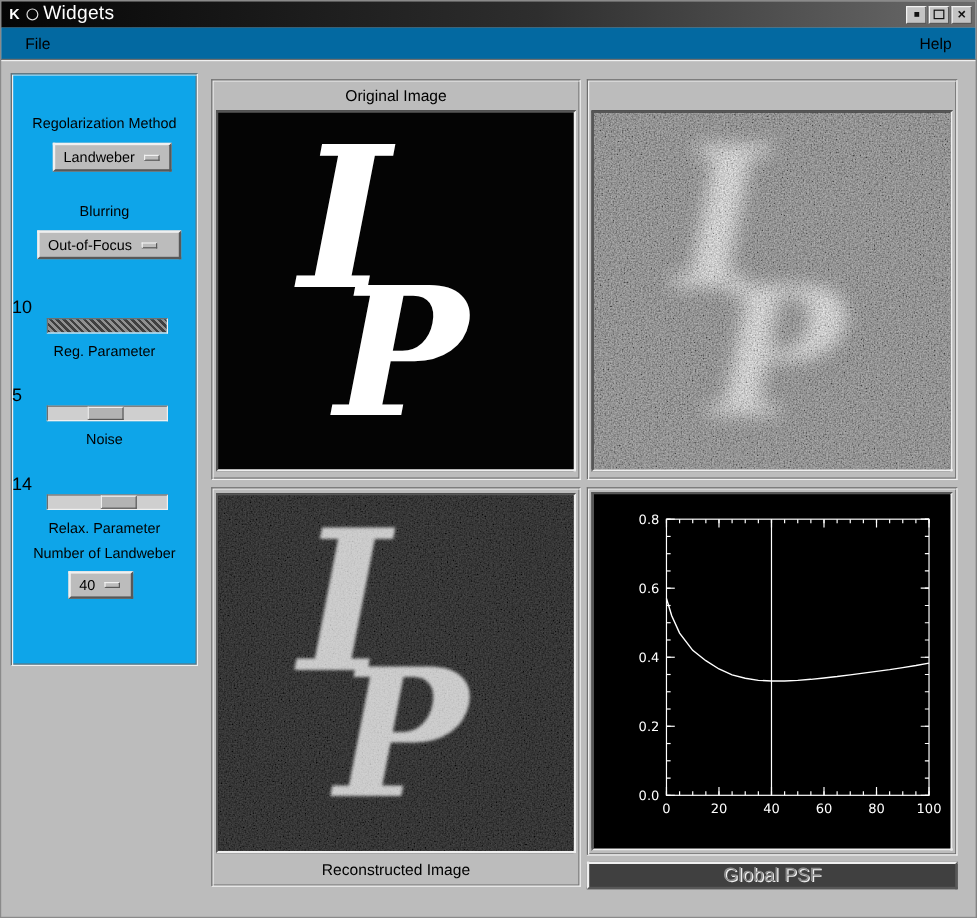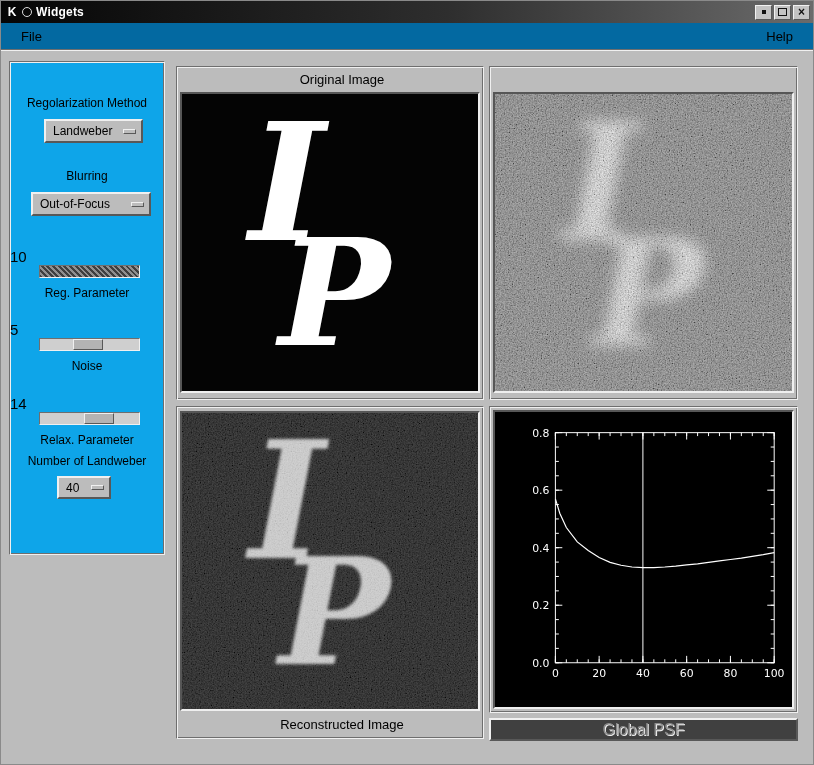--- a/index.html
+++ b/index.html
@@ -10,21 +10,21 @@
   }
   
   .titlebar{
     height:22px;display:flex;align-items:center;padding:0 3px;
     background:linear-gradient(90deg,#050505 0%,#2e2e2e 55%,#6b6b6b 100%);
   }
   .app-icon{width:16px;height:16px;display:flex;align-items:center;justify-content:center;
     color:#fff;font-weight:bold;font-size:12px;cursor:default;}
   .sticky-icon{width:10px;height:10px;border:1px solid #dcdcdc;border-radius:50%;
     margin:0 4px 0 2px;box-sizing:border-box;}
-  .title{color:#fff;font-weight:bold;font-size:12px;letter-spacing:.2px;}
+  .title{color:#fff;font-weight:normal;font-size:16px;letter-spacing:.2px;}
   .spacer{flex:1;}
   .tbtn{
     width:17px;height:15px;margin-left:2px;background:#c3c3c3;
     border:1px solid;border-color:#f2f2f2 #585858 #585858 #f2f2f2;
     display:flex;align-items:center;justify-content:center;box-sizing:border-box;
   }
   .min-glyph{width:4px;height:4px;background:#111;}
   .max-glyph{width:9px;height:8px;border:1px solid #111;box-sizing:border-box;}
   .close-glyph{font-size:12px;line-height:10px;font-weight:bold;color:#111;}
   
@@ -39,42 +39,42 @@
     border:1px solid;border-color:#6e6e6e #f0f0f0 #f0f0f0 #6e6e6e;
     box-shadow:inset 1px 1px 0 #f0f0f0, inset -1px -1px 0 #6e6e6e;
     background:#0ea5e9;box-sizing:border-box;
   }
   .sidebar{position:absolute;left:8px;top:10px;width:156px;height:494px;}
   .lbl{position:absolute;left:0;width:100%;text-align:center;font-size:12px;}
   .val{position:absolute;left:0;width:100%;font-size:15px;}
   .dropdown{
     position:absolute;height:24px;box-sizing:border-box;background:#bcbcbc;
     border:2px solid;border-color:#f0f0f0 #585858 #585858 #f0f0f0;
-    display:flex;align-items:center;justify-content:space-between;
+    display:flex;align-items:center;
     padding:0 5px 0 7px;font-size:12px;cursor:default;
   }
   .dd-ind{
     width:13px;height:5px;margin-left:8px;background:#bcbcbc;box-sizing:border-box;
     border:1px solid;border-color:#f0f0f0 #585858 #585858 #f0f0f0;flex:0 0 auto;
   }
   .slider{
     position:absolute;left:29px;width:101px;height:13px;box-sizing:border-box;
     background:#cfcfcf;border:1px solid;border-color:#6e6e6e #f0f0f0 #f0f0f0 #6e6e6e;
   }
   .slider.striped{
     background:repeating-linear-gradient(45deg,#3f3f3f 0px,#3f3f3f 2px,#909090 2px,#909090 4px);
   }
   .handle{
     position:absolute;top:0;width:30px;height:11px;background:#b3b3b3;box-sizing:border-box;
     border:1px solid;border-color:#f0f0f0 #585858 #585858 #f0f0f0;
   }
   
   .panel{position:absolute;border:1px solid;border-color:#6e6e6e #f0f0f0 #f0f0f0 #6e6e6e;
     box-shadow:inset 1px 1px 0 #f0f0f0, inset -1px -1px 0 #6e6e6e;box-sizing:border-box;}
-  .panel-title{position:absolute;left:12px;width:100%;text-align:center;font-size:13px;}
+  .panel-title{position:absolute;left:0;width:100%;text-align:center;font-size:13px;}
   .imgbox{
     position:absolute;box-sizing:border-box;background:#000;
     border:2px solid;border-color:#565656 #efefef #efefef #565656;
   }
   .imgbox svg{display:block;width:100%;height:100%;}
   .ltr{font-family:"DejaVu Serif",serif;font-style:italic;font-weight:bold;}
   #plot-svg text{font-family:"DejaVu Sans",sans-serif;}
   .psf-btn{
     position:absolute;left:488px;top:667px;width:309px;height:23px;
     background:#404040;border:2px solid;border-color:#f0f0f0 #585858 #585858 #f0f0f0;

